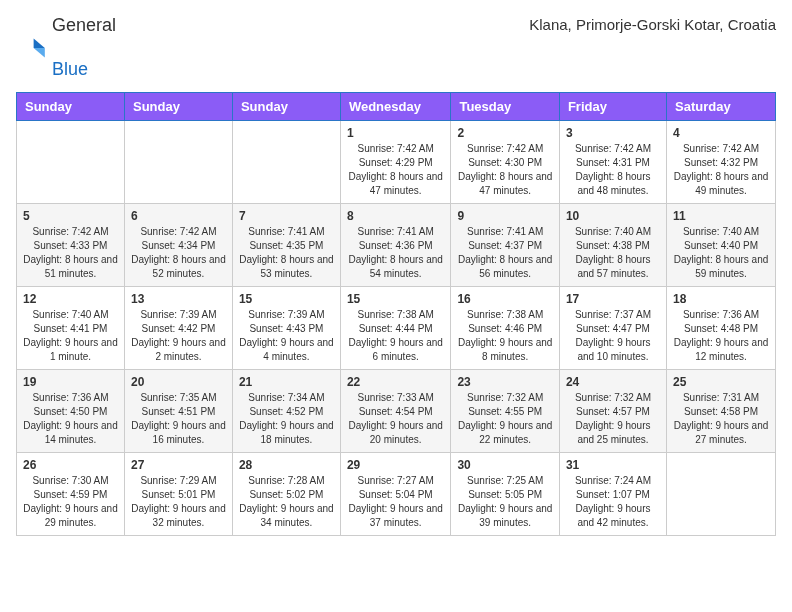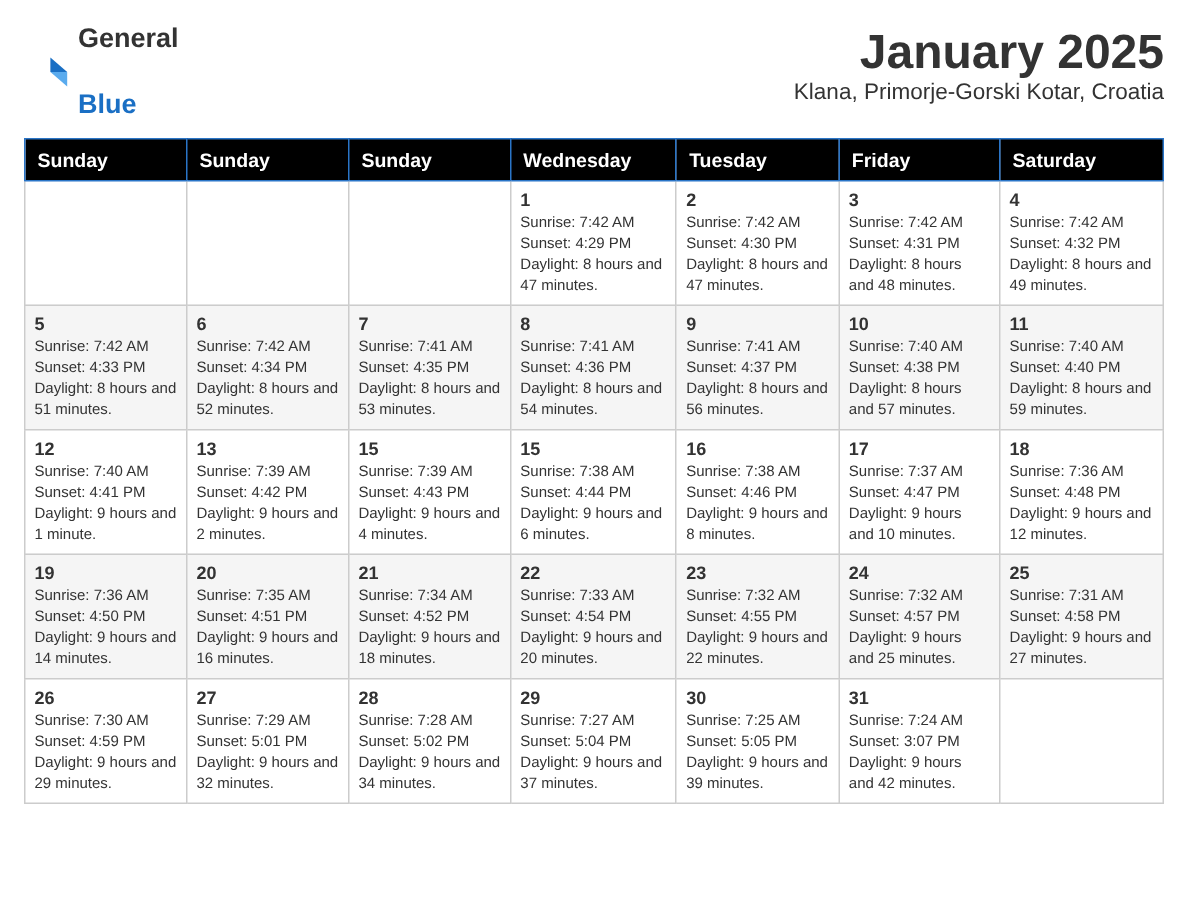--- a/index.html
+++ b/index.html
@@ -16,21 +16,21 @@
       align-items: flex-start;
       margin-bottom: 12px;
     }
     .logo {
       display: flex;
       align-items: center;
       gap: 4px;
     }
     .logo-text {
       font-size: 18px;
-      font-weight: bold;
+      font-weight: normal;
       line-height: 1.1;
     }
     .logo-general { color: #333; }
     .logo-blue { color: #1a6fc4; margin-top: 24px; }
     .logo-icon {
       width: 32px;
       height: 32px;
     }
     .title-block {
       text-align: right;
@@ -43,21 +43,21 @@
     .calendar-subtitle {
       font-size: 15px;
       color: #333;
     }
     .calendar {
       width: 100%;
       border-collapse: collapse;
       border: 1px solid #ccc;
     }
     .calendar th {
-      background-color: #000000;
+      background-color: #8b5cf6;
       color: white;
       text-align: left;
       padding: 6px 8px;
       font-size: 13px;
       border: 1px solid #2a75c7;
     }
     .calendar td {
       vertical-align: top;
       border: 1px solid #ccc;
       padding: 5px 6px;
@@ -79,41 +79,41 @@
     .day-num {
       font-weight: bold;
       font-size: 12px;
       margin-bottom: 2px;
       display: block;
     }
     .day-detail {
       font-size: 10px;
       line-height: 1.4;
       color: #333;
+      text-align: center;
     }
     .empty-cell {
       background: #fff;
     }
   </style>
 </head>
 <body>
 
 <div class="header">
   <div class="logo">
     <svg class="logo-icon" viewBox="0 0 40 40">
       <polygon points="22,8 36,20 22,20" fill="#1a6fc4"></polygon>
       <polygon points="22,20 36,20 36,32" fill="#5aabee"></polygon>
     </svg>
     <div class="logo-text">
       <div class="logo-general">General</div>
       <div class="logo-blue">Blue</div>
     </div>
   </div>
   <div class="title-block">
-    <div class="calendar-title">January 2025</div>
     <div class="calendar-subtitle">Klana, Primorje-Gorski Kotar, Croatia</div>
   </div>
 </div>
 
 <table class="calendar">
   <thead>
     <tr>
     <th>Sunday</th>
         <th>Sunday</th>
         <th>Sunday</th>
@@ -312,19 +312,19 @@
         </td>
         <td>
           <span class="day-num">30</span>
           <div class="day-detail" style="white-space: pre-line;">Sunrise: 7:25 AM
 Sunset: 5:05 PM
 Daylight: 9 hours and 39 minutes.</div>
         </td>
         <td>
           <span class="day-num">31</span>
           <div class="day-detail" style="white-space: pre-line;">Sunrise: 7:24 AM
-Sunset: 3:07 PM
+Sunset: 1:07 PM
 Daylight: 9 hours and 42 minutes.</div>
         </td>
         <td class="empty-cell"></td>
       </tr>
     </tbody>
 </table>
 
 </body></html>

